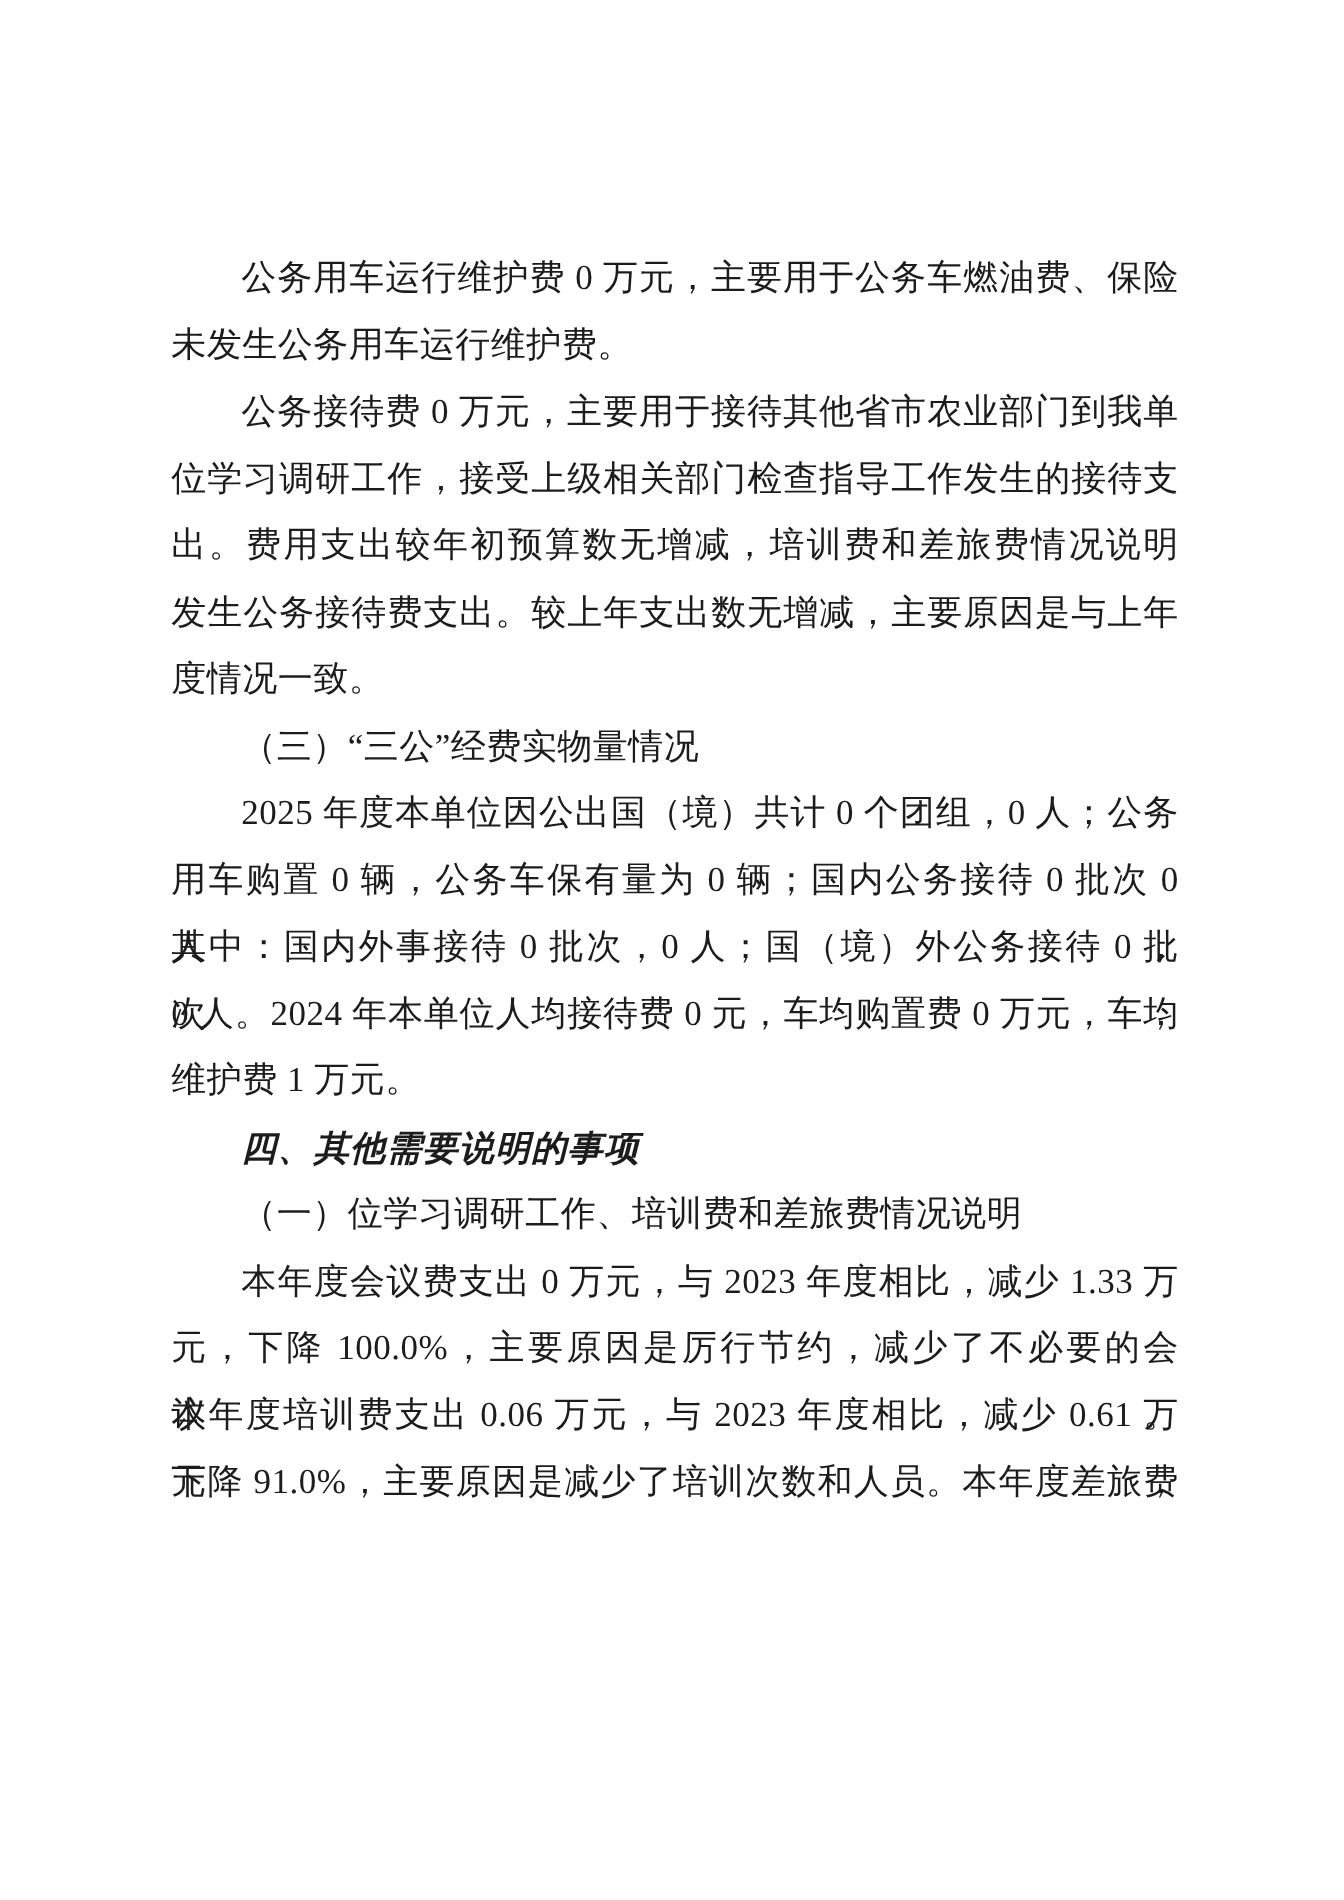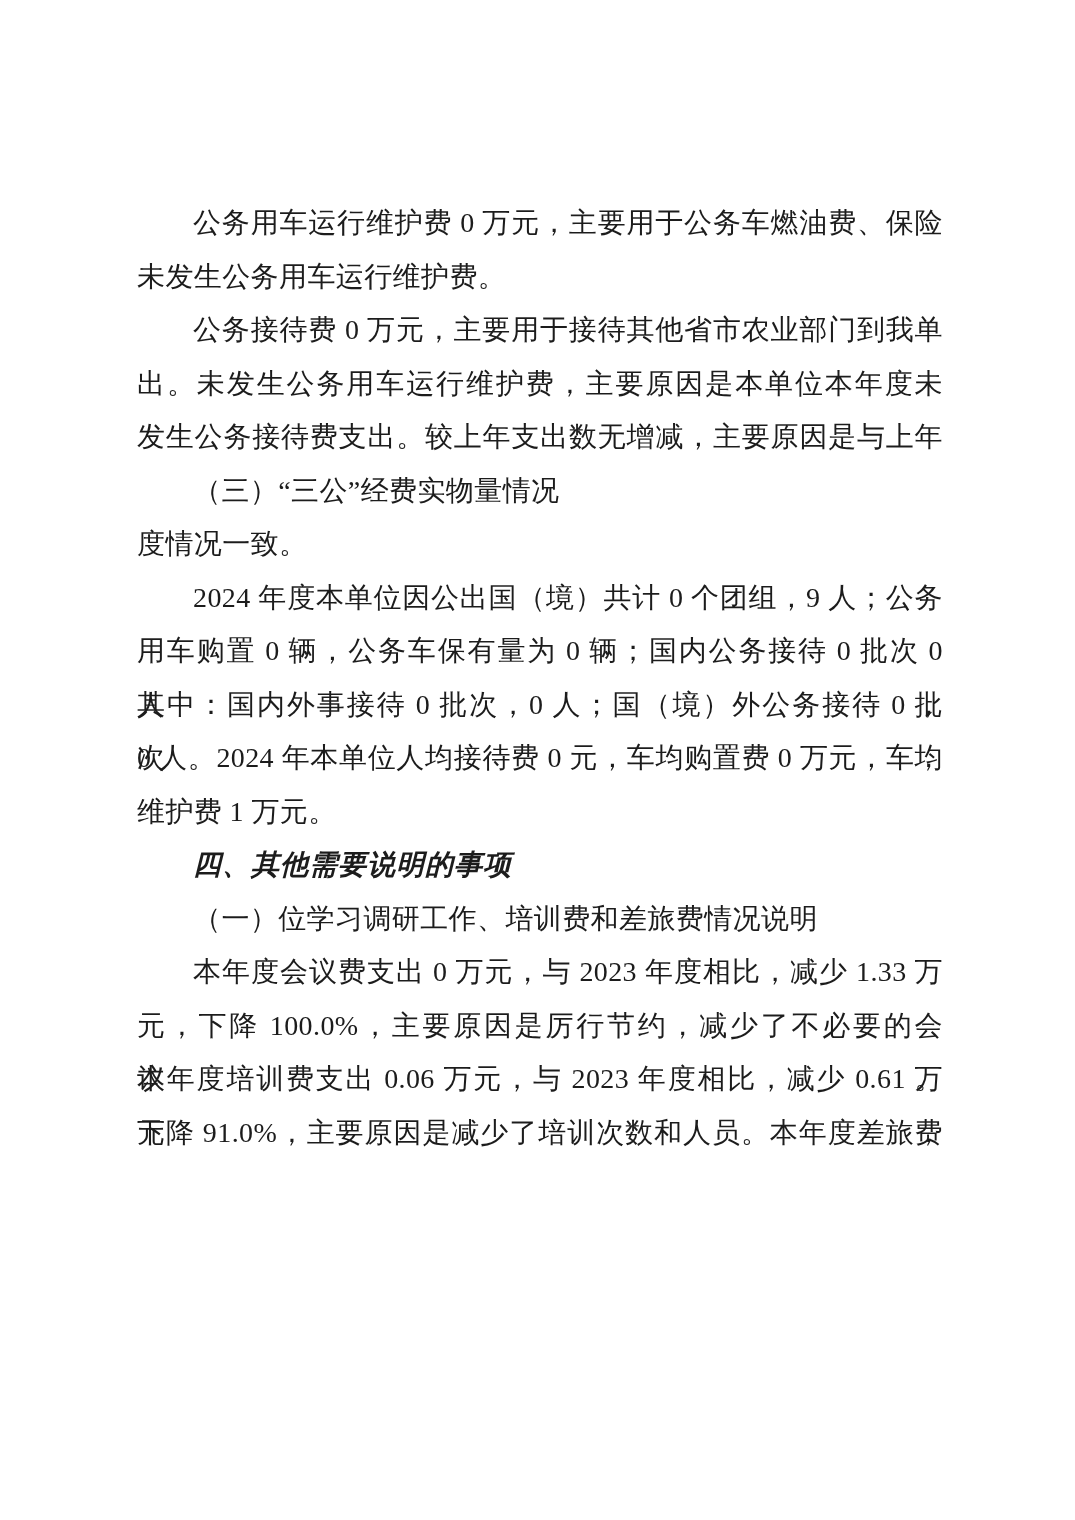--- a/index.html
+++ b/index.html
@@ -54,25 +54,26 @@
   }
 </style>
 </head>
 <body>
 
 <div class="page">
   <div class="text-block">
     <div class="line indent just">公务用车运行维护费 0 万元，主要用于公务车燃油费、保险</div>
     <div class="line">未发生公务用车运行维护费。</div>
     <div class="line indent just">公务接待费 0 万元，主要用于接待其他省市农业部门到我单</div>
-    <div class="line just">出。未发生公务用车运行维护费，主要原因是本单位本年度未</div>
+    <div class="line just">位学习调研工作，接受上级相关部门检查指导工作发生的接待支</div>
+    <div class="line just">出。费用支出较年初预算数无增减，培训费和差旅费情况说明</div>
     <div class="line just">发生公务接待费支出。较上年支出数无增减，主要原因是与上年</div>
+    <div class="line">度情况一致。</div>
     <div class="line indent">（三）“三公”经费实物量情况</div>
-    <div class="line">度情况一致。</div>
-    <div class="line indent just">2024 年度本单位因公出国（境）共计 0 个团组，9 人；公务</div>
+    <div class="line indent just">2025 年度本单位因公出国（境）共计 0 个团组，0 人；公务</div>
     <div class="line just">用车购置 0 辆，公务车保有量为 0 辆；国内公务接待 0 批次 0 人，</div>
     <div class="line just">其中：国内外事接待 0 批次，0 人；国（境）外公务接待 0 批次，</div>
     <div class="line just">0 人。2024 年本单位人均接待费 0 元，车均购置费 0 万元，车均</div>
     <div class="line">维护费 1 万元。</div>
     <div class="line indent h-sans">四、其他需要说明的事项</div>
     <div class="line indent">（一）位学习调研工作、培训费和差旅费情况说明</div>
     <div class="line indent just">本年度会议费支出 0 万元，与 2023 年度相比，减少 1.33 万</div>
     <div class="line just">元，下降 100.0%，主要原因是厉行节约，减少了不必要的会议。</div>
     <div class="line just">本年度培训费支出 0.06 万元，与 2023 年度相比，减少 0.61 万元，</div>
     <div class="line just">下降 91.0%，主要原因是减少了培训次数和人员。本年度差旅费</div>

